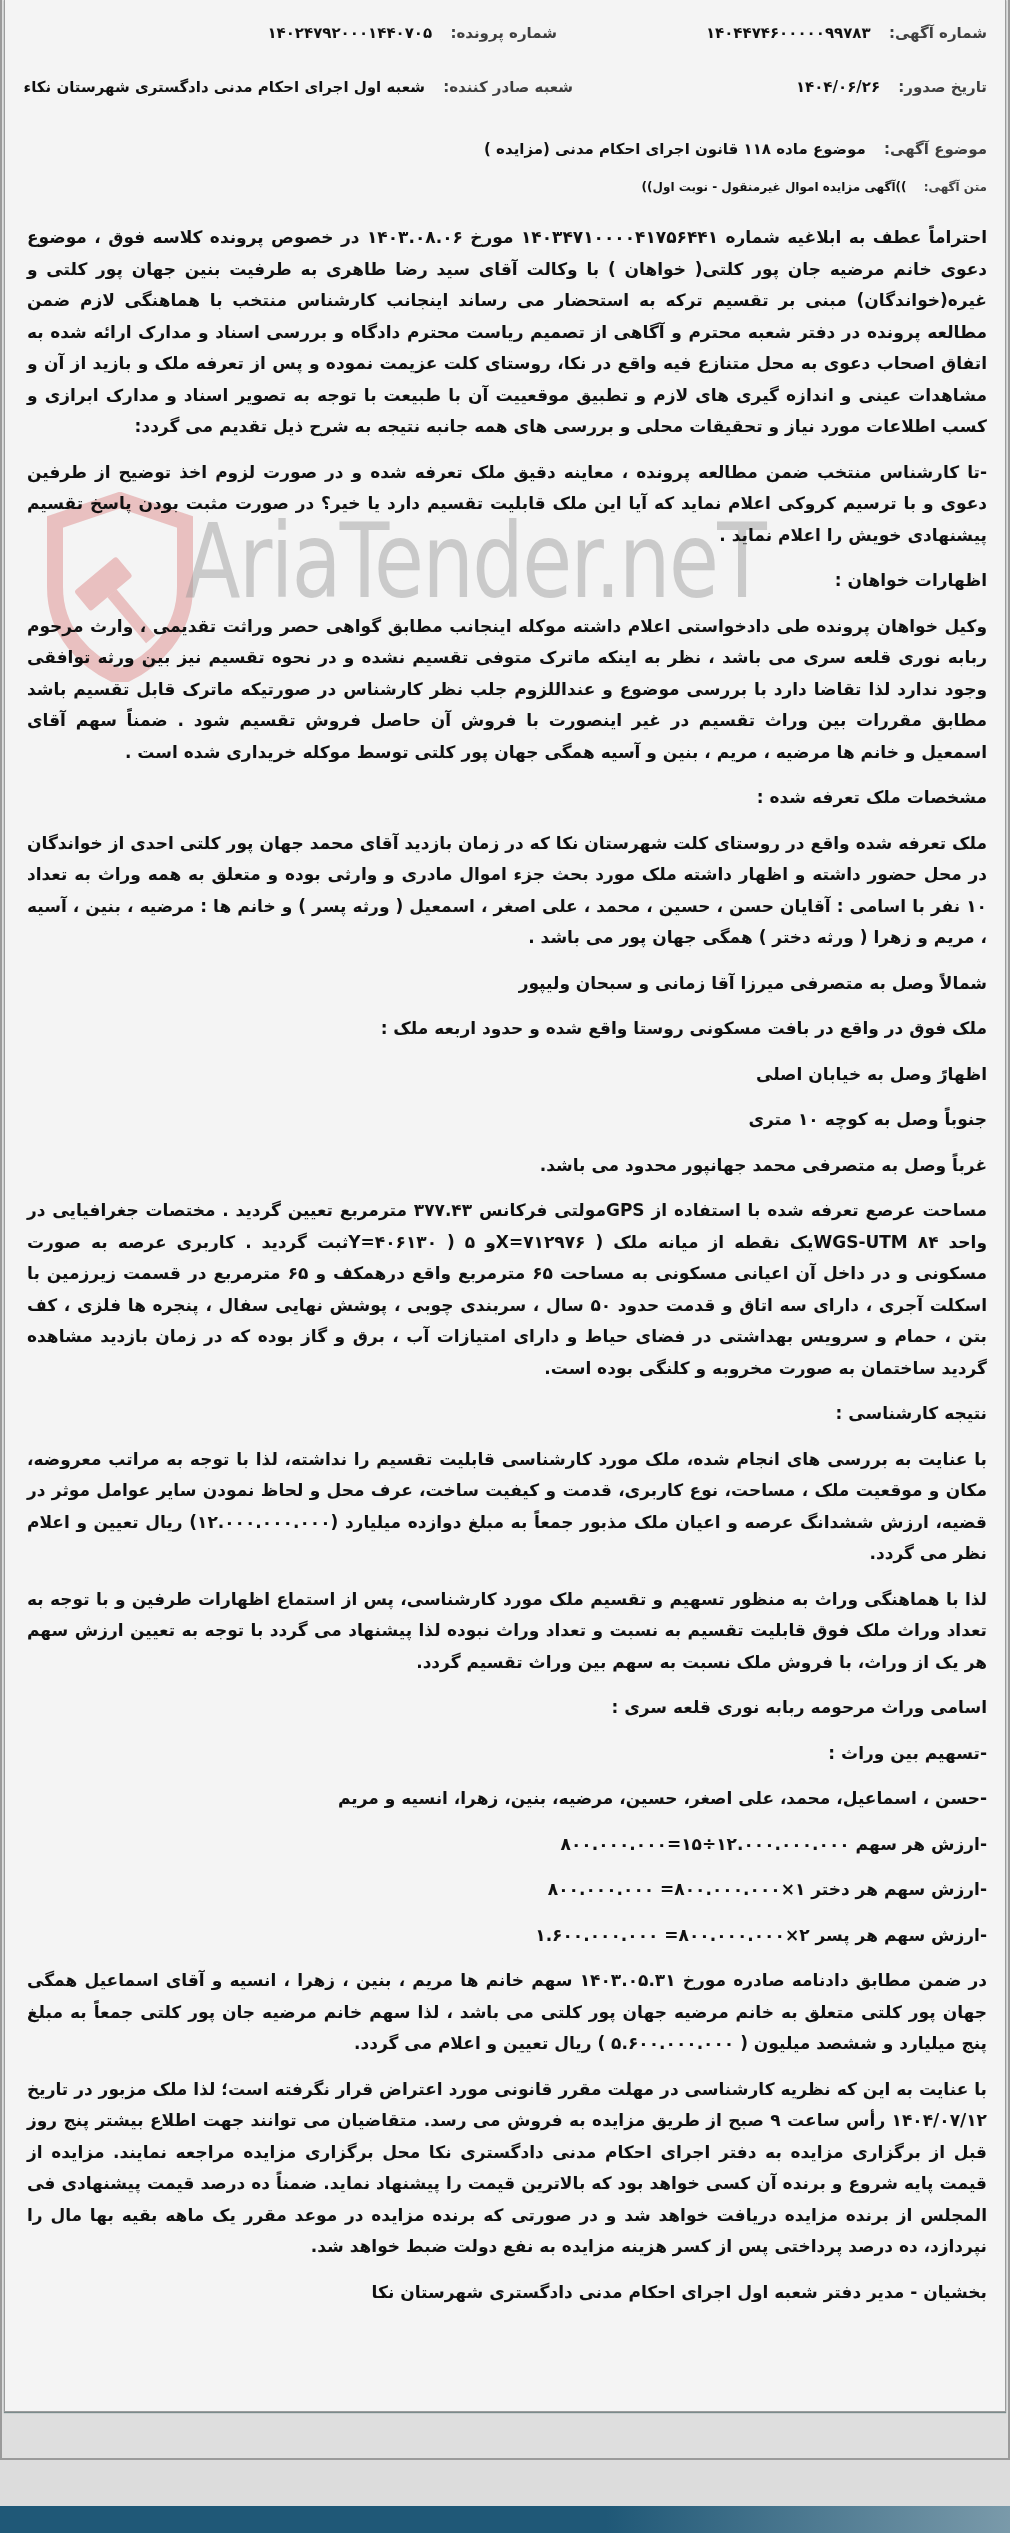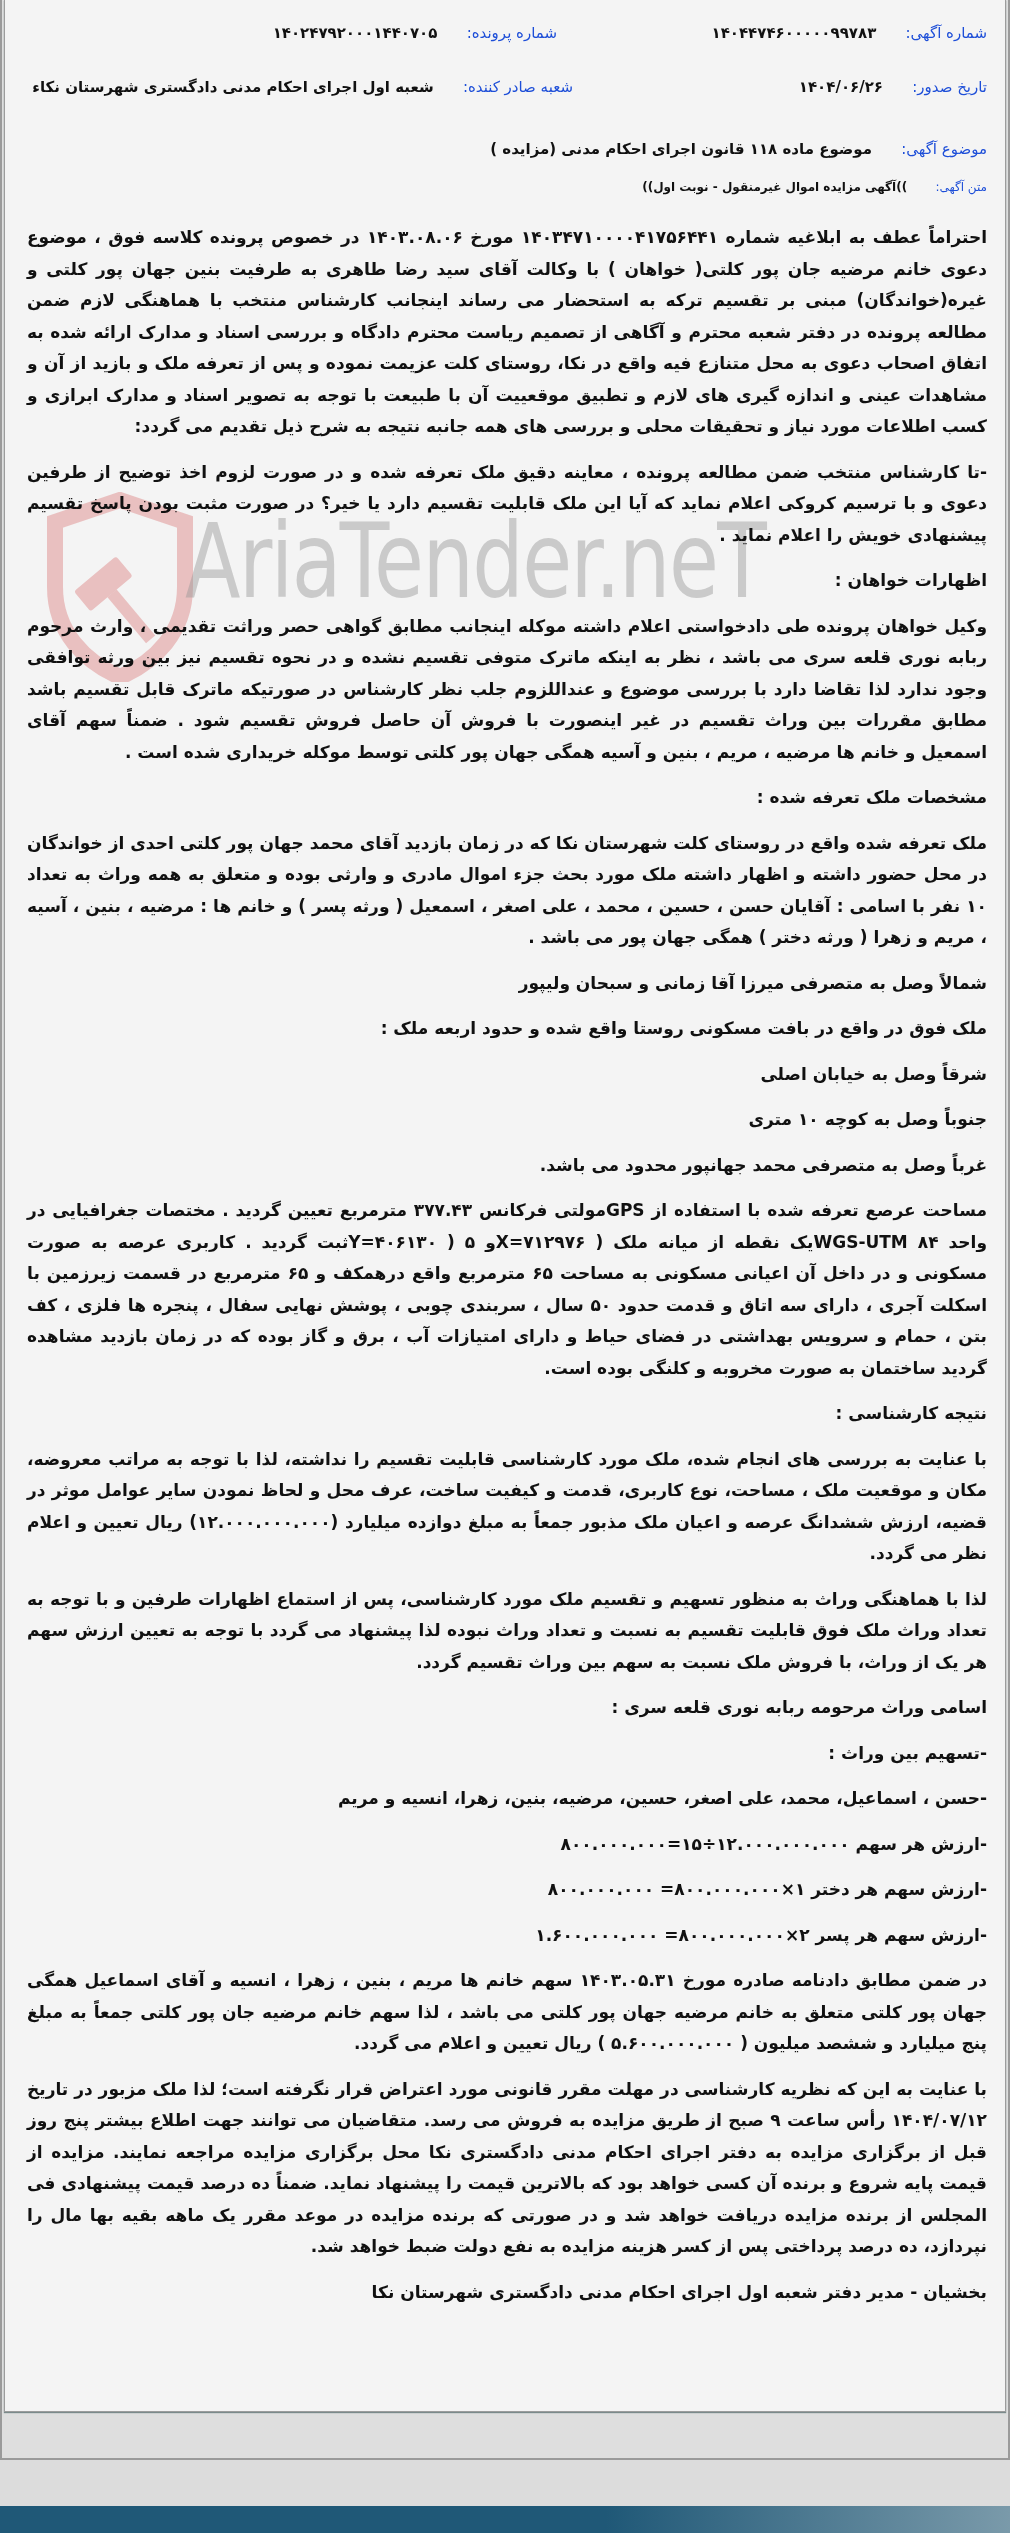--- a/index.html
+++ b/index.html
@@ -22,21 +22,21 @@
       border: 1px solid #9c9c9c;
       border-top: none;
       box-shadow: 0 1px 1px #7a8a8a;
       direction: rtl;
       padding: 0 16px 0 22px;
     }
     .meta-row {
       position: absolute; direction: rtl; font-size: 15px; font-weight: bold; color: #111;
       white-space: nowrap;
     }
-    .meta-label { color: #1d4ed8; font-weight: normal; margin-left: 24px; }
+    .meta-label { color: #404040; font-weight: bold; margin-left: 13px; }
     .watermark {
       position: absolute; left: 40px; top: 492px; width: 620px; height: 190px;
       pointer-events: none; opacity: 1;
     }
     .watermark-text {
       position: absolute; left: 140px; top: 8px;
       font-family: "DejaVu Sans", sans-serif;
       font-size: 104px; letter-spacing: -2px;
       color: rgba(150,150,150,0.45); font-weight: normal;
       transform: scaleX(0.78); transform-origin: left top;
@@ -106,21 +106,21 @@
 
   <div class="body-text">
     <p>احتراماً عطف به ابلاغیه شماره ۱۴۰۳۴۷۱۰۰۰۰۴۱۷۵۶۴۴۱ مورخ ۱۴۰۳.۰۸.۰۶ در خصوص پرونده کلاسه فوق ، موضوع دعوی خانم مرضیه جان پور کلتی( خواهان ) با وکالت آقای سید رضا طاهری به طرفیت بنین جهان پور کلتی و غیره(خواندگان) مبنی بر تقسیم ترکه به استحضار می رساند اینجانب کارشناس منتخب با هماهنگی لازم ضمن مطالعه پرونده  در دفتر شعبه محترم و آگاهی از تصمیم ریاست محترم دادگاه و بررسی اسناد و مدارک ارائه شده به اتفاق اصحاب دعوی به محل متنازع فیه واقع در نکا، روستای کلت عزیمت نموده و پس از تعرفه ملک و بازید از آن و مشاهدات عینی و اندازه گیری های لازم و تطبیق موقعییت آن با طبیعت با توجه به تصویر اسناد و مدارک ابرازی و کسب اطلاعات مورد نیاز و تحقیقات محلی و بررسی های همه جانبه نتیجه به شرح ذیل تقدیم می گردد:</p>
     <p>-تا کارشناس منتخب ضمن مطالعه پرونده ، معاینه دقیق ملک تعرفه شده و در صورت لزوم اخذ توضیح از طرفین دعوی و با ترسیم کروکی اعلام نماید که آیا این ملک قابلیت تقسیم دارد یا خیر؟ در صورت مثبت بودن پاسخ تقسیم پیشنهادی خویش را اعلام نماید .</p>
     <p>اظهارات خواهان :</p>
     <p>وکیل خواهان پرونده طی دادخواستی اعلام داشته موکله اینجانب مطابق گواهی حصر وراثت تقدیمی ، وارث مرحوم ربابه نوری قلعه سری می باشد ، نظر به اینکه ماترک متوفی تقسیم نشده و در نحوه تقسیم نیز  بین ورثه توافقی وجود ندارد لذا تقاضا دارد با بررسی موضوع و عنداللزوم جلب نظر کارشناس در صورتیکه ماترک قابل تقسیم باشد مطابق مقررات بین وراث تقسیم در غیر اینصورت با فروش آن حاصل فروش تقسیم شود  . ضمناً سهم آقای اسمعیل و خانم ها مرضیه ، مریم ، بنین و آسیه همگی جهان پور کلتی توسط موکله خریداری شده است .</p>
     <p>مشخصات ملک تعرفه شده :</p>
     <p>ملک تعرفه شده واقع در روستای کلت شهرستان نکا که در زمان بازدید آقای محمد جهان پور کلتی احدی از خواندگان در محل حضور داشته و اظهار داشته ملک مورد بحث جزء اموال مادری و  وارثی بوده و متعلق به همه وراث به تعداد ۱۰ نفر با اسامی : آقایان حسن ، حسین ، محمد ، علی اصغر ، اسمعیل ( ورثه پسر ) و خانم ها : مرضیه ، بنین ، آسیه ، مریم و زهرا ( ورثه دختر ) همگی جهان پور می باشد .</p>
     <p>شمالاً وصل به متصرفی میرزا آقا زمانی و سبحان ولیپور</p>
     <p>ملک فوق در واقع در بافت مسکونی روستا واقع شده و حدود اربعه ملک :</p>
-    <p>شرقاً وصل به خیابان اصلی</p>
+    <p>اظهارً وصل به خیابان اصلی</p>
     <p>جنوباً وصل به کوچه ۱۰ متری</p>
     <p>غرباً وصل به متصرفی محمد جهانپور محدود می باشد.</p>
     <p>مساحت عرصع تعرفه شده با استفاده از  GPSمولتی فرکانس ۳۷۷.۴۳ مترمربع تعیین گردید . مختصات جغرافیایی در واحد WGS-UTM ۸۴یک نقطه از میانه ملک (  X=۷۱۲۹۷۶و ۵ ( Y=۴۰۶۱۳۰ثبت گردید . کاربری عرصه به صورت مسکونی و در داخل آن اعیانی مسکونی به مساحت ۶۵ مترمربع واقع درهمکف و ۶۵ مترمربع در قسمت زیرزمین با اسکلت آجری ، دارای سه اتاق و قدمت حدود ۵۰ سال ، سربندی چوبی ، پوشش نهایی سفال ، پنجره ها فلزی ، کف بتن ، حمام و سرویس بهداشتی در فضای حیاط و دارای امتیازات آب ، برق و گاز بوده که در زمان بازدید مشاهده گردید ساختمان به صورت مخروبه و کلنگی بوده است.</p>
     <p>نتیجه کارشناسی :</p>
     <p>با عنایت به بررسی های انجام شده، ملک مورد کارشناسی قابلیت تقسیم را نداشته، لذا با توجه به مراتب معروضه، مکان و موقعیت ملک ، مساحت، نوع کاربری، قدمت و کیفیت ساخت، عرف محل و لحاظ نمودن سایر عوامل موثر در قضیه، ارزش ششدانگ عرصه و اعیان ملک مذبور جمعاً به مبلغ دوازده میلیارد (۱۲.۰۰۰.۰۰۰.۰۰۰) ریال تعیین و اعلام نظر می گردد.</p>
     <p>لذا با هماهنگی وراث به منظور تسهیم و تقسیم ملک مورد کارشناسی، پس از استماع اظهارات طرفین و با توجه به تعداد وراث ملک فوق قابلیت تقسیم به نسبت و تعداد وراث نبوده لذا پیشنهاد می گردد با توجه به تعیین ارزش سهم هر یک از وراث، با فروش ملک نسبت به سهم بین وراث تقسیم گردد.</p>
     <p>اسامی وراث مرحومه ربابه نوری قلعه سری :</p>
     <p>-تسهیم بین وراث :</p>
     <p>-حسن ، اسماعیل، محمد، علی اصغر، حسین، مرضیه، بنین، زهرا، انسیه و مریم</p>
     <p>-ارزش هر سهم ۱۲.۰۰۰.۰۰۰.۰۰۰÷۱۵=۸۰۰.۰۰۰.۰۰۰</p>

